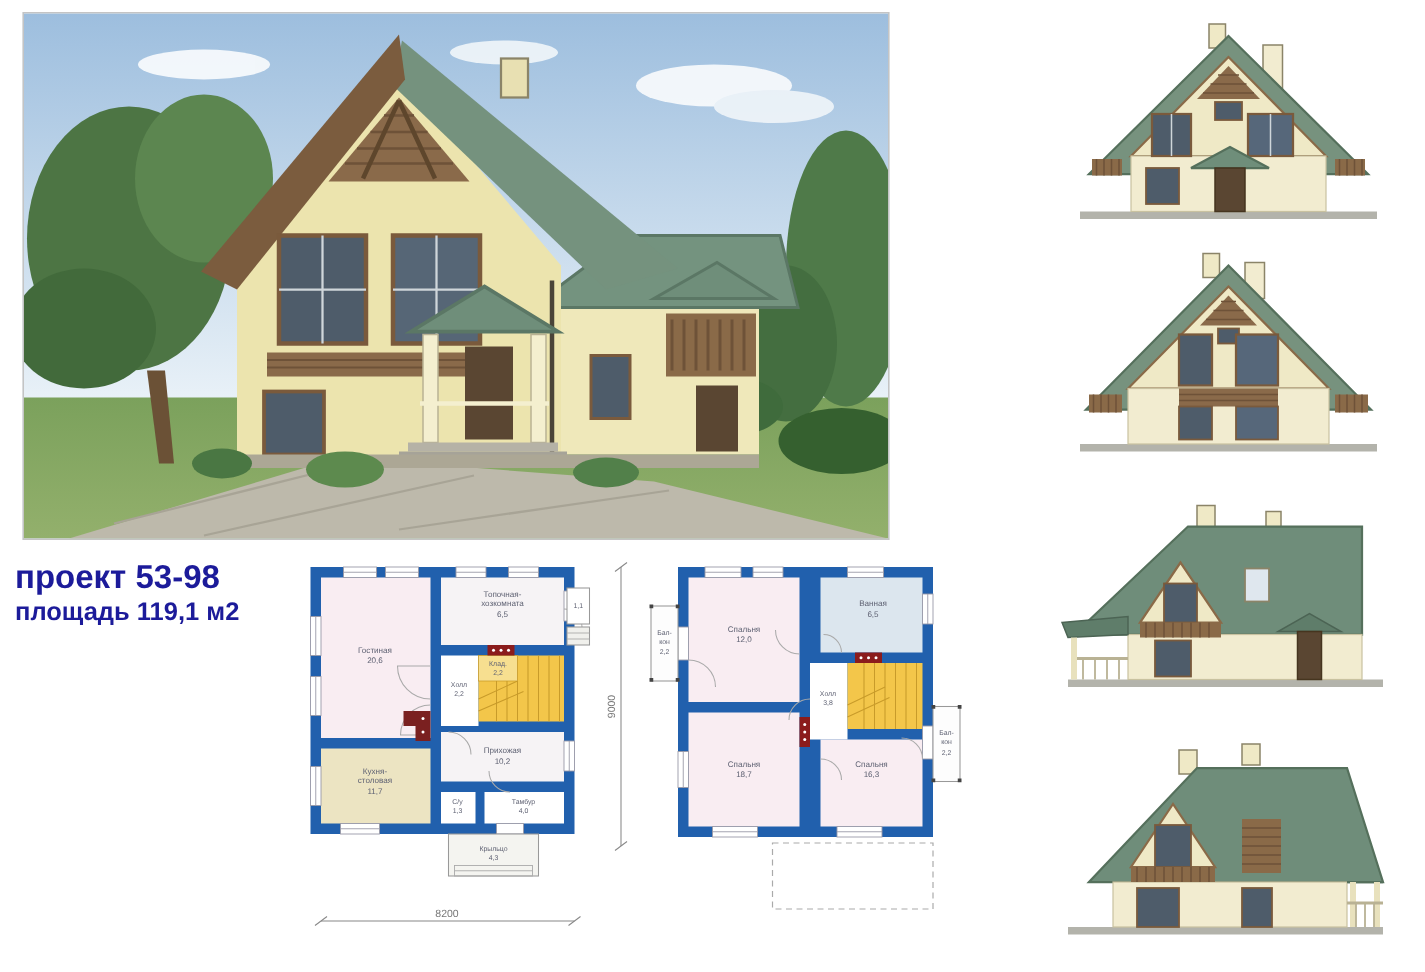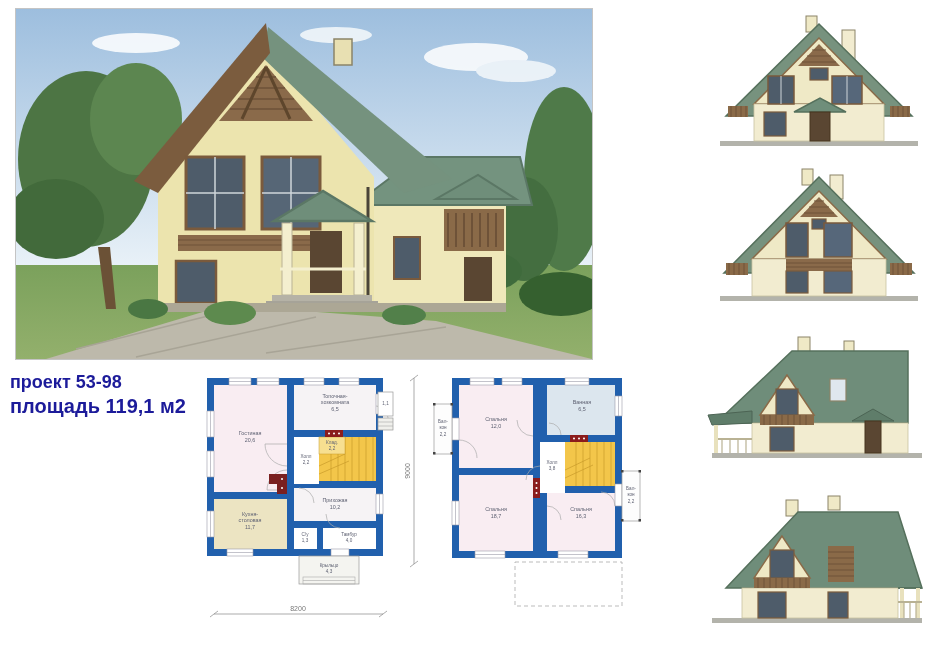--- a/index.html
+++ b/index.html
@@ -5,22 +5,22 @@
   html,body{margin:0;padding:0;}
   body{
     width:950px;height:648px;position:relative;background:#ffffff;
     font-family:"Liberation Sans",sans-serif;overflow:hidden;
   }
   .photo{
     position:absolute;left:15px;top:8px;width:578px;height:352px;
     border:1px solid #c4c4c4;box-sizing:border-box;background:#dfeaf4;
   }
   .title-block{position:absolute;left:10px;top:372px;width:200px;color:#1c1b9a;}
-  .title-line1{font-size:18px;font-weight:bold;line-height:1.15;}
-  .title-line2{font-size:20px;font-weight:bold;line-height:1.3;}
+  .title-line1{font-size:22px;font-weight:bold;line-height:1.15;}
+  .title-line2{font-size:17px;font-weight:bold;line-height:1.3;}
   .plan1{position:absolute;left:199px;top:366px;width:196px;height:260px;}
   .vdim{position:absolute;left:395px;top:368px;width:36px;height:210px;}
   .plan2{position:absolute;left:430px;top:366px;width:215px;height:252px;}
   .elevation{position:absolute;left:702px;width:236px;}
   .elev1{top:8px;height:152px;}
   .elev2{top:163px;height:152px;}
   .elev3{top:323px;height:158px;}
   .elev4{top:488px;height:158px;}
   svg{display:block;}
   svg text{font-family:"Liberation Sans",sans-serif;}

